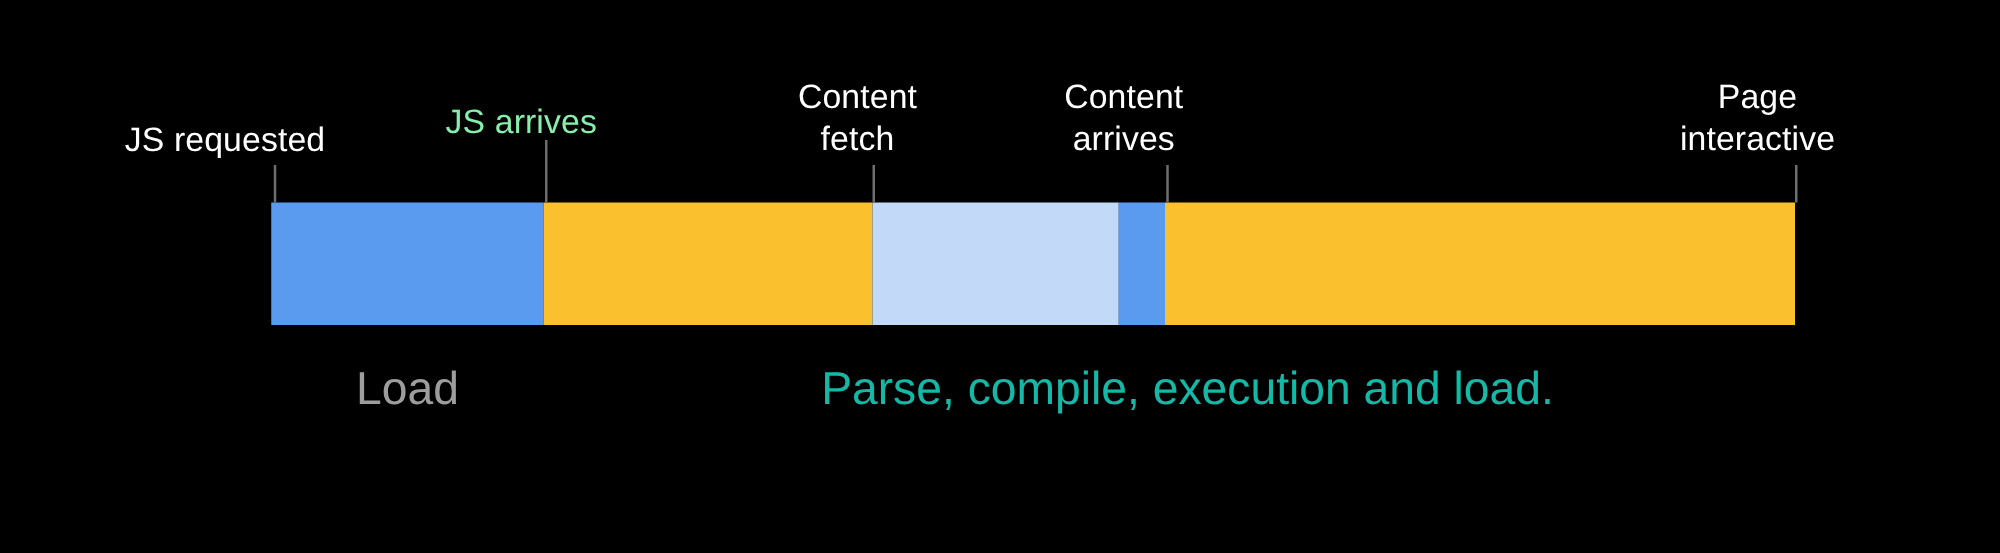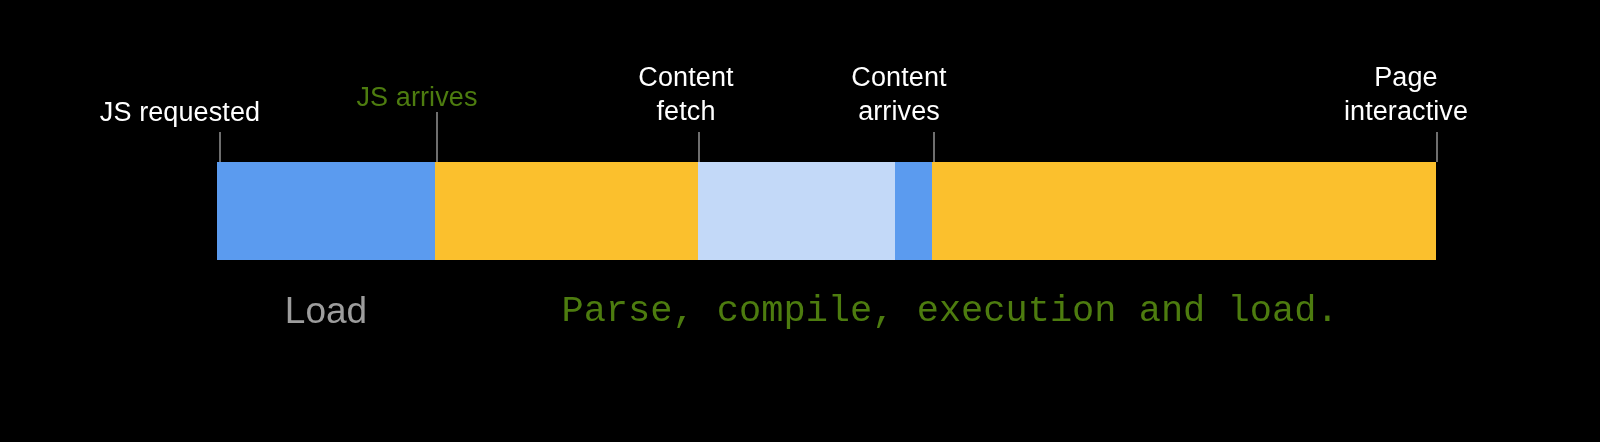--- a/index.html
+++ b/index.html
@@ -81,27 +81,27 @@
   <div id="ticks">
       <div class="tick" style="left: 219px; top: 132px; height: 30px; background: rgb(110, 110, 110);"></div>
       <div class="tick" style="left: 436px; top: 112px; height: 50px; background: rgb(110, 110, 110);"></div>
       <div class="tick" style="left: 698px; top: 132px; height: 30px; background: rgb(110, 110, 110);"></div>
       <div class="tick" style="left: 933px; top: 132px; height: 30px; background: rgb(110, 110, 110);"></div>
       <div class="tick" style="left: 1436px; top: 132px; height: 30px; background: rgb(110, 110, 110);"></div>
     </div>
 
   <div id="markers">
       <div class="marker-label" style="top: 95px; left: -20px; width: 400px; color: rgb(255, 255, 255);">JS requested</div>
-      <div class="marker-label" style="top: 80px; left: 217px; width: 400px; color: #4d7c0f;">JS arrives</div>
+      <div class="marker-label" style="top: 80px; left: 217px; width: 400px; color: #86efac;">JS arrives</div>
       <div class="marker-label" style="top: 60px; left: 486px; width: 400px; color: rgb(255, 255, 255);">Content
 fetch</div>
       <div class="marker-label" style="top: 60px; left: 699px; width: 400px; color: rgb(255, 255, 255);">Content
 arrives</div>
       <div class="marker-label" style="top: 60px; left: 1206px; width: 400px; color: rgb(255, 255, 255);">Page
 interactive</div>
     </div>
 
   <div id="captions">
       <div class="phase-caption" style="top: 289px; left: -124px; width: 900px; color: rgb(157, 157, 157);">Load</div>
-      <div class="phase-caption" style="top: 289px; left: 500px; width: 900px; color: #4d7c0f; font-family: Liberation Mono, monospace;">Parse, compile, execution and load.</div>
+      <div class="phase-caption" style="top: 289px; left: 500px; width: 900px; color: #14b8a6;">Parse, compile, execution and load.</div>
     </div>
 
 </div>
 
 </body></html>

